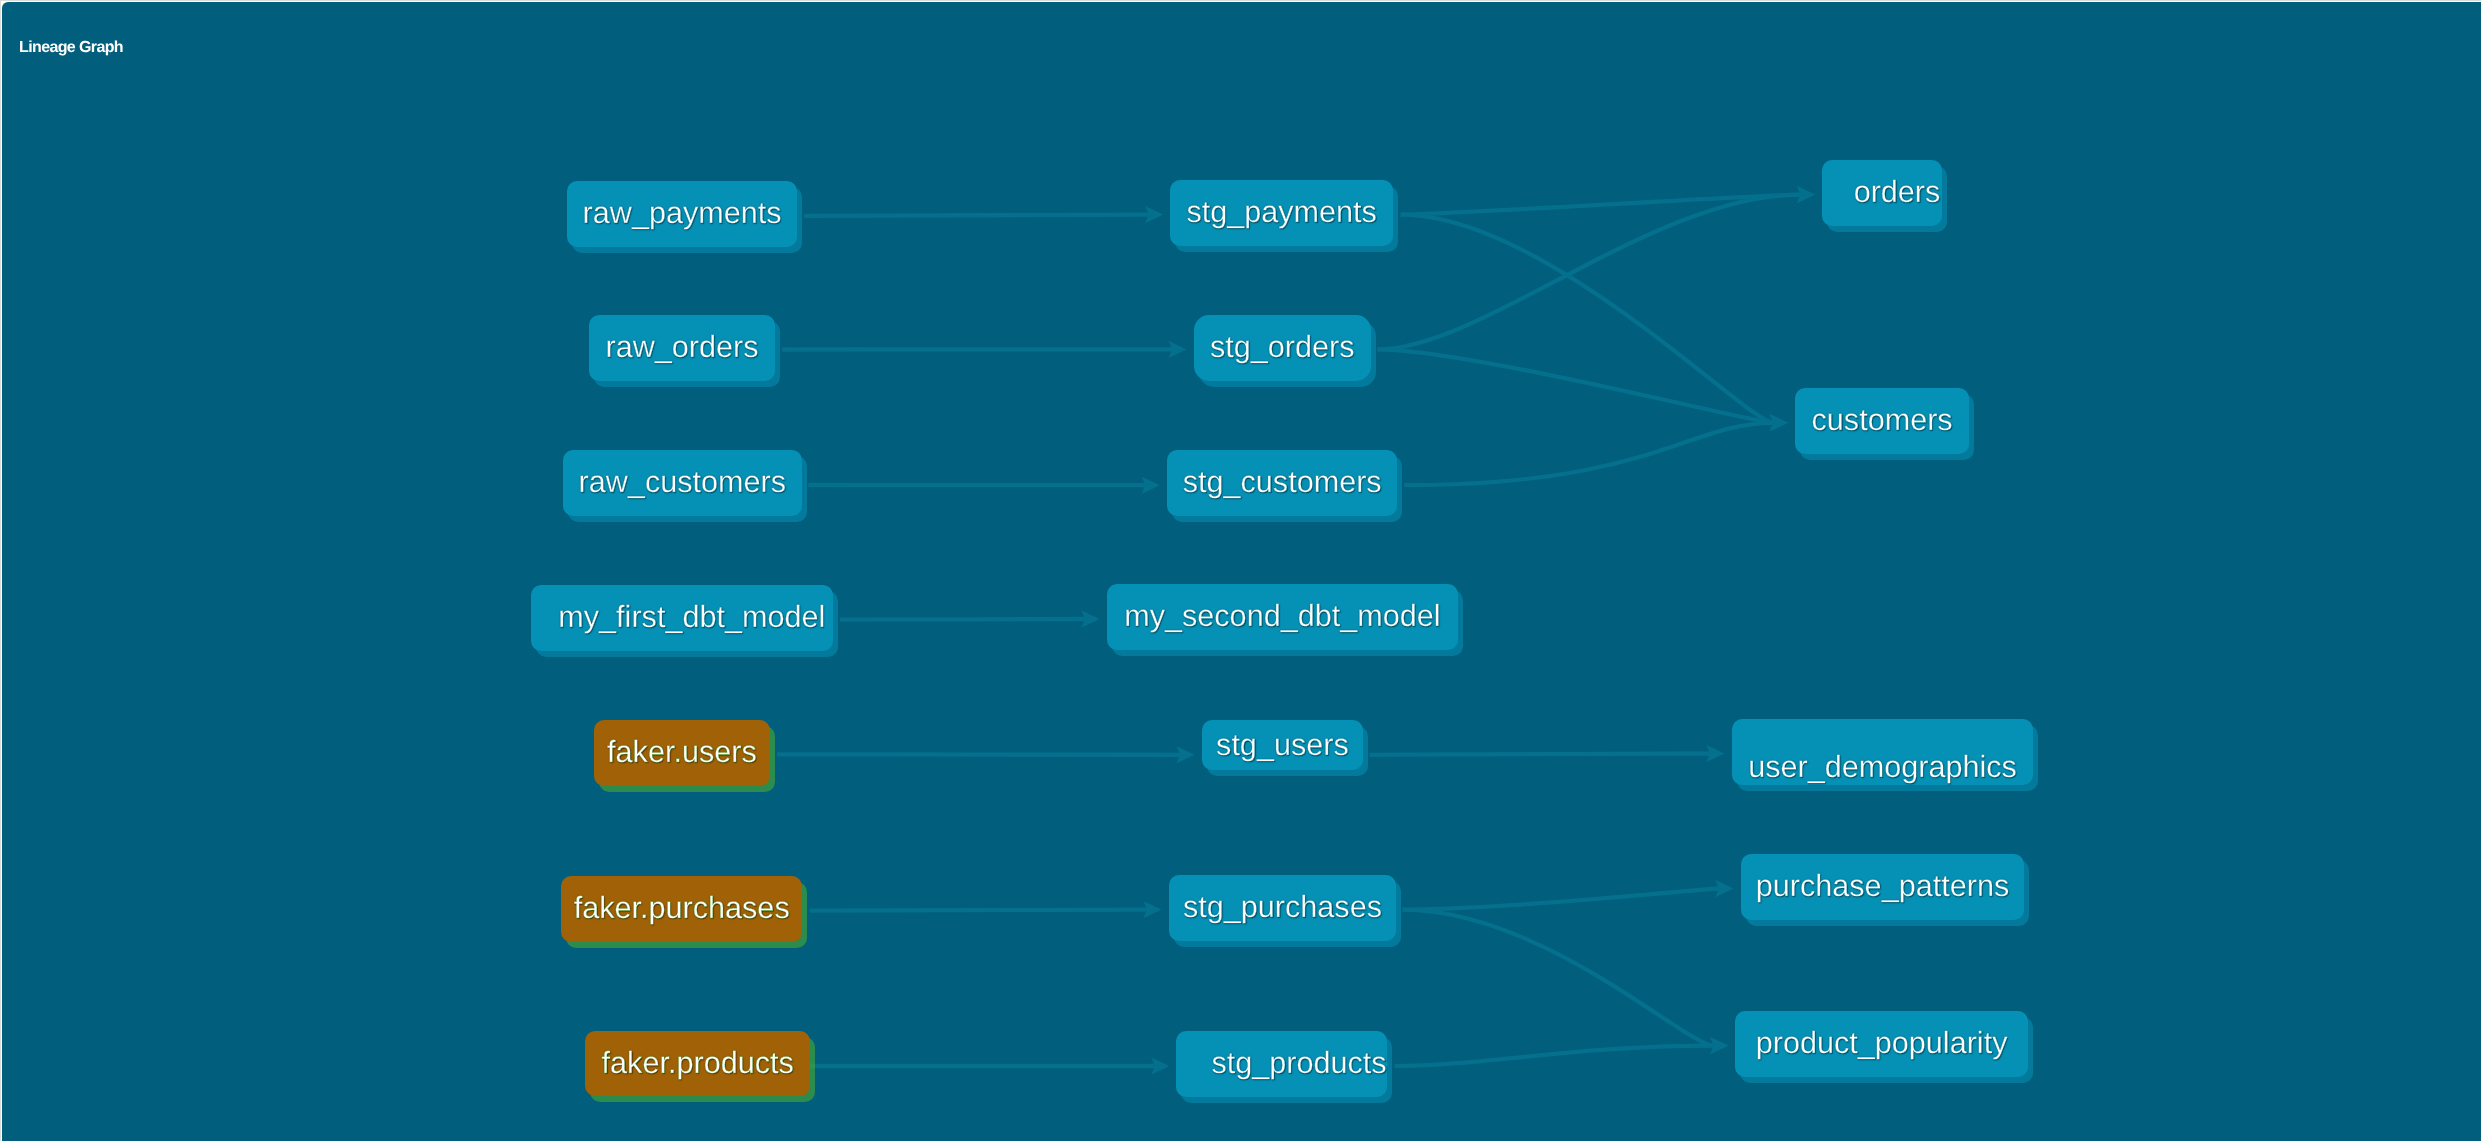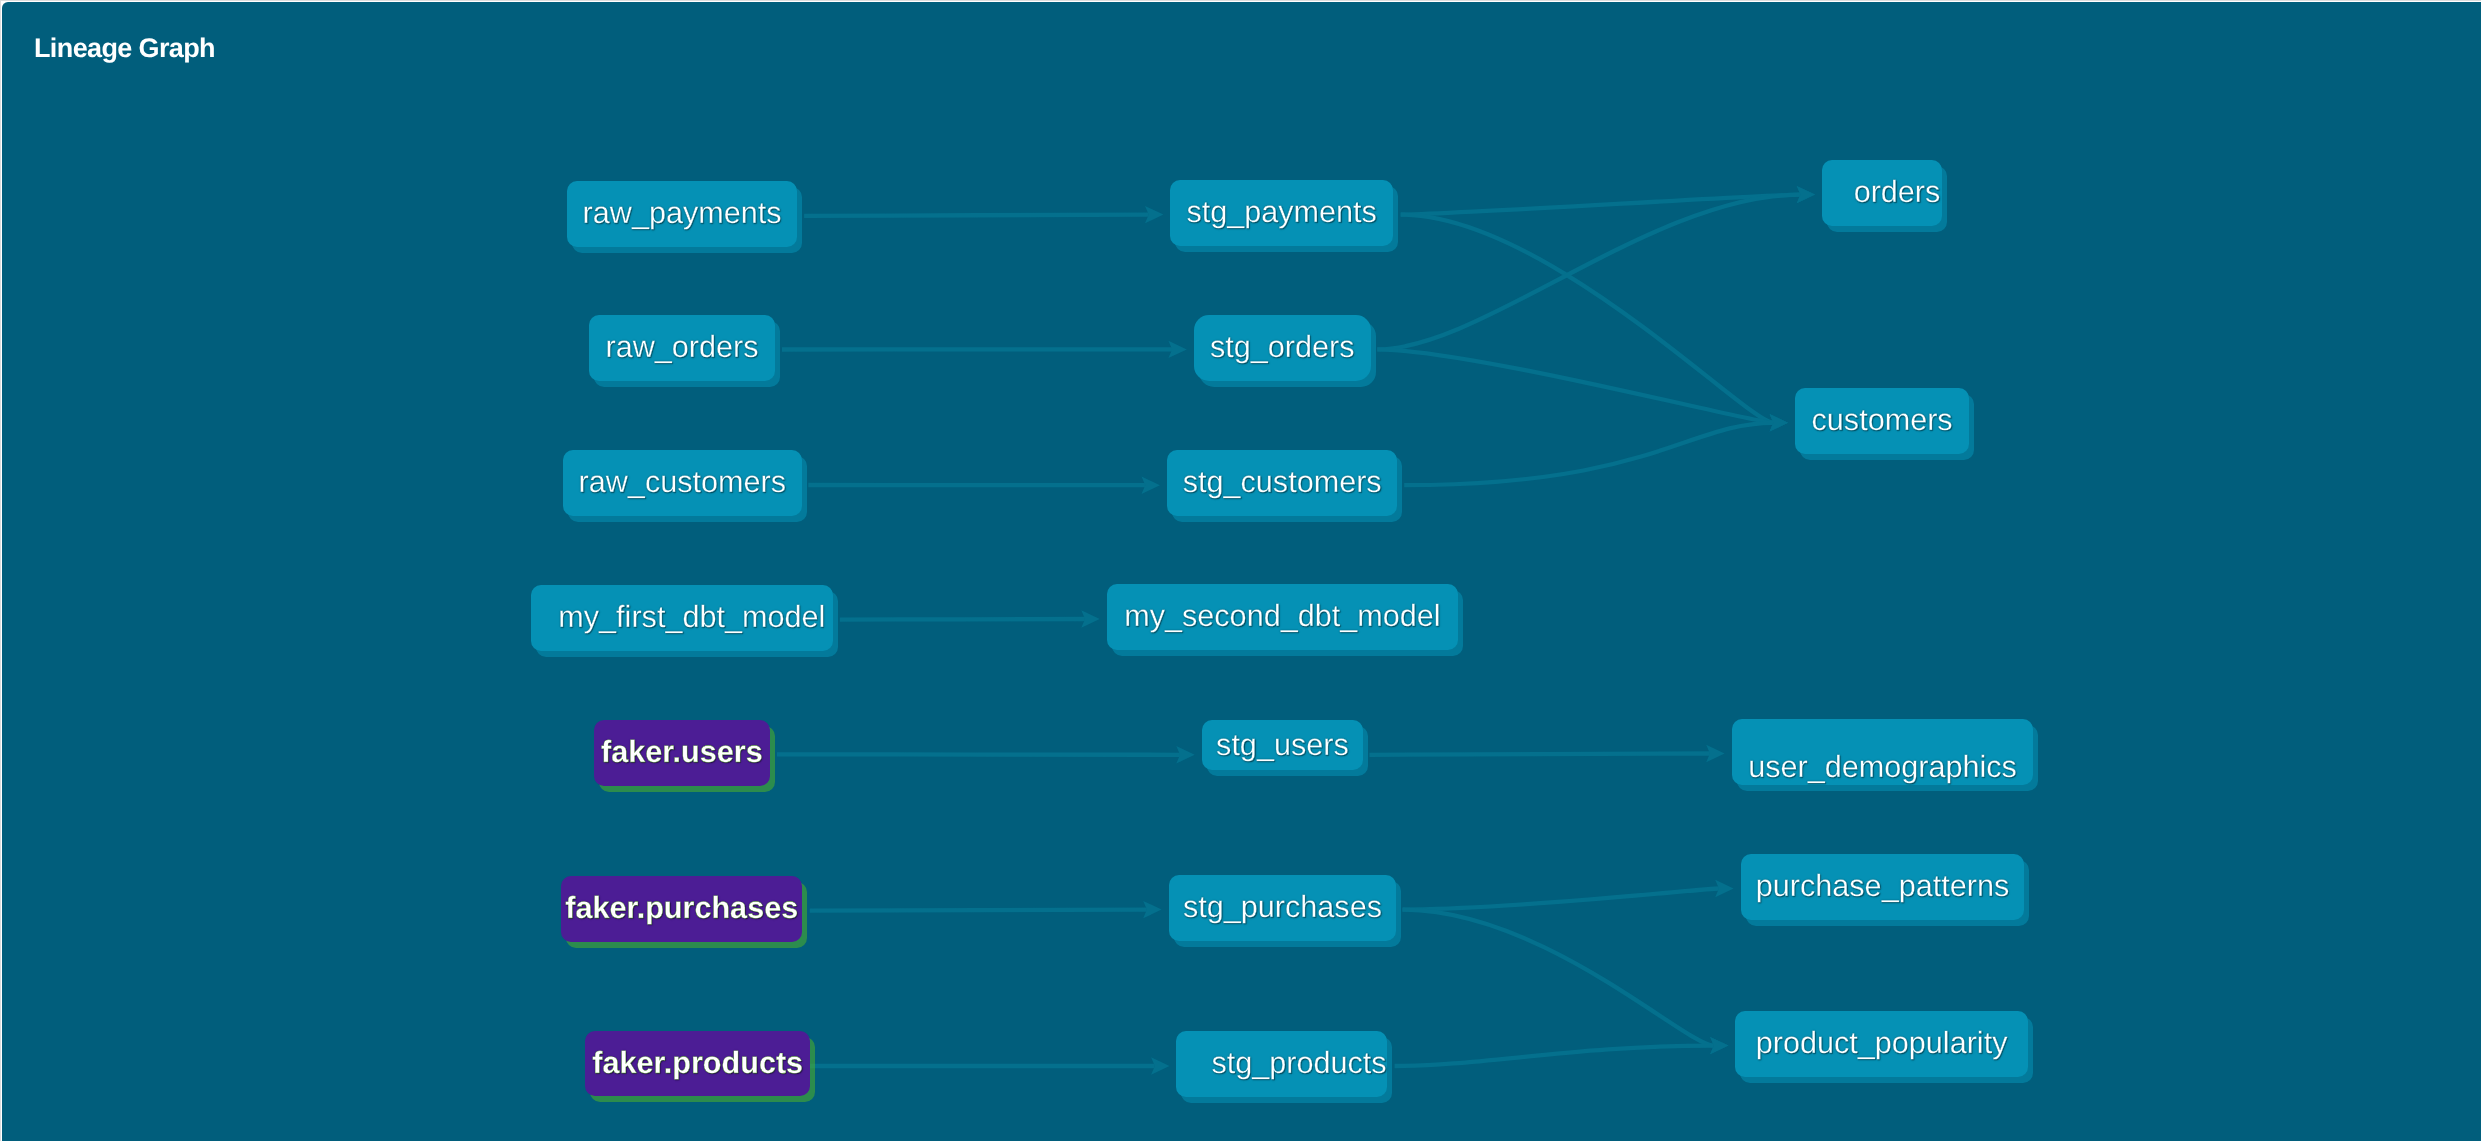--- a/index.html
+++ b/index.html
@@ -18,41 +18,41 @@
   }
   #chrome-left { position:absolute; left:0; top:0; width:1px; height:1141px; background:#dcdcdc; }
   #chrome-top  { position:absolute; left:0; top:0; width:2481px; height:1px; background:#dcdcdc; }
   #panel {
     position:absolute; left:2px; top:2px; width:2479px; height:1139px;
     background:#015E7C;
     border-top-left-radius:6px;
     overflow:hidden;
   }
   #title {
-    position:absolute; left:32px; top:35.5px;
-    color:#ffffff; font-size:27px; font-weight:bold;
+    position:absolute; left:17px; top:35.5px;
+    color:#ffffff; font-size:16px; font-weight:bold;
     letter-spacing:-0.62px; line-height:20px;
     white-space:nowrap;
     will-change: transform;
   }
   #graph { position:absolute; left:-2px; top:-2px; width:2481px; height:1141px; }
   #edges { position:absolute; left:0; top:0; width:2481px; height:1141px; }
   .edge-path { fill:none; stroke:#04708D; stroke-width:4.3; }
   .edge-arrow { fill:#04708D; stroke:none; }
   .node {
     position:absolute; box-sizing:border-box;
     border-radius:10px;
     display:flex; align-items:center; justify-content:center;
     color:#ffffff; font-size:30.6px; letter-spacing:0px;
     white-space:nowrap;
     text-shadow: 0 0 1.2px rgba(0,0,0,0.55), 0.8px 1.1px 1.2px rgba(0,0,0,0.5);
     will-change: transform;
   }
   .node.model { background:#0591B5; box-shadow: 5px 6px 0 0 rgba(5,145,181,0.55); }
-  .node.source { background:#4c1d95; box-shadow: 5px 6px 0 0 rgba(84,182,34,0.52); font-weight: bold; }
+  .node.source { background:#a16207; box-shadow: 5px 6px 0 0 rgba(84,182,34,0.52); }
   .node.model > span { -webkit-text-stroke: 0.3px #0b8fb0; }
   .node.source > span { -webkit-text-stroke: 0.3px #57ad2e; }
 </style>
 </head>
 <body>
 
 <div id="app">
   <div id="chrome-left"></div>
   <div id="chrome-top"></div>
   <div id="panel">

